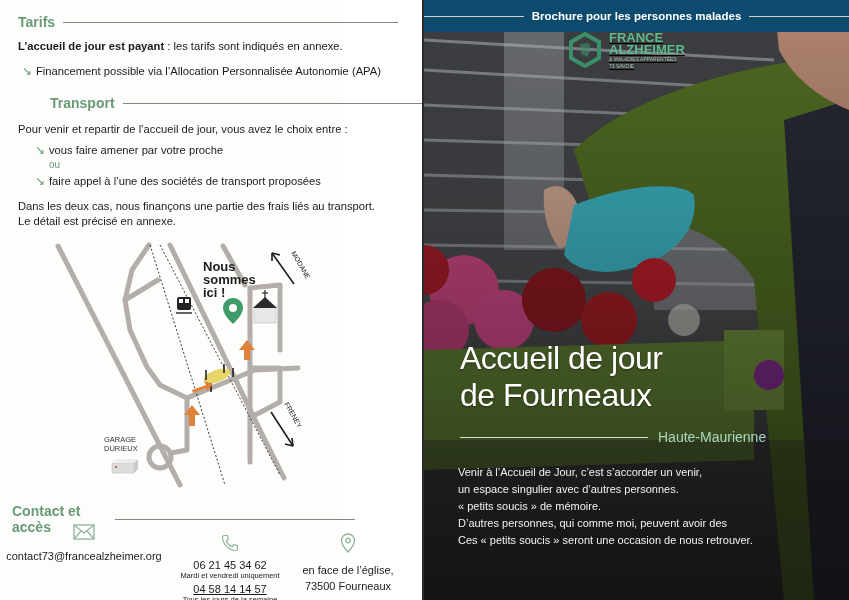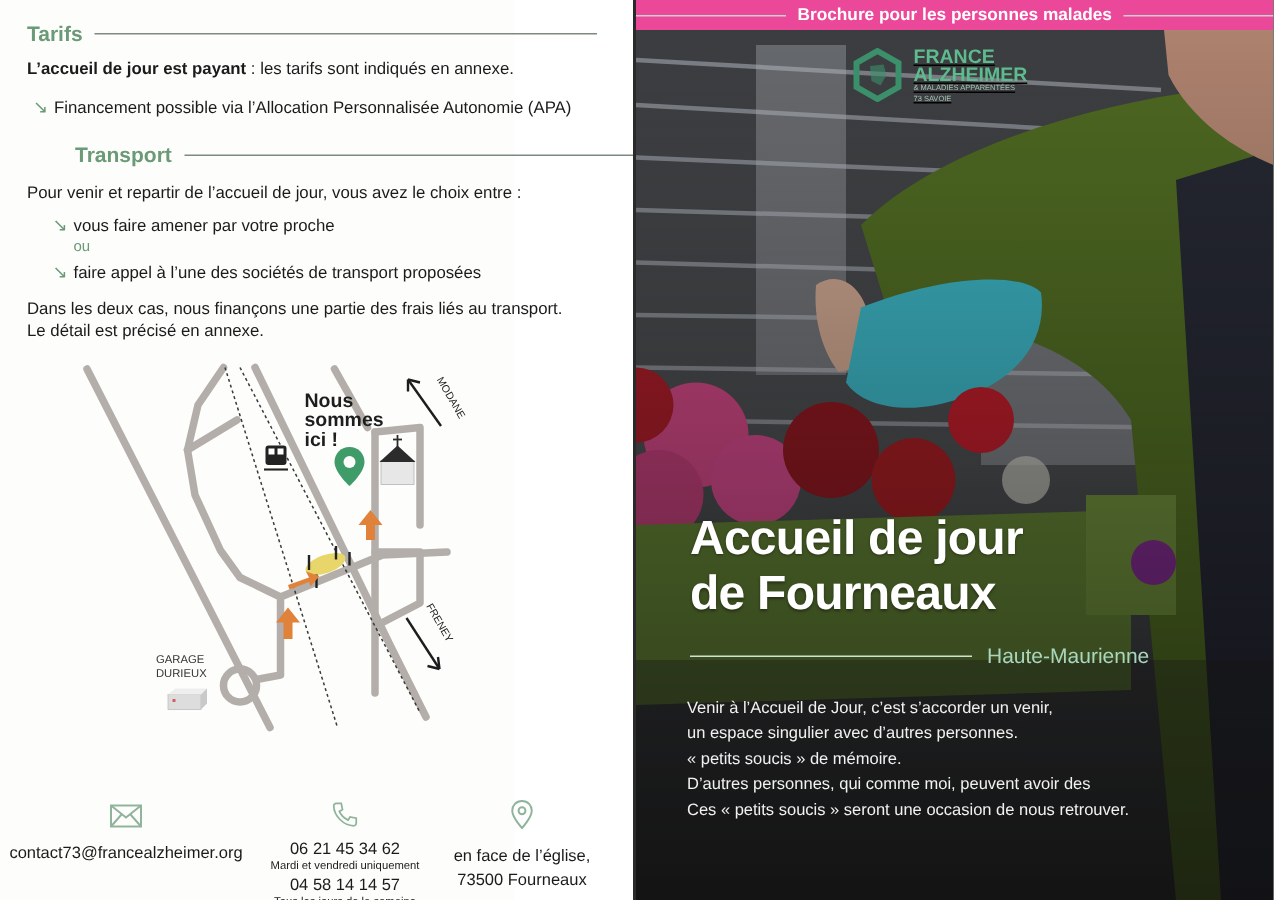--- a/index.html
+++ b/index.html
@@ -12,27 +12,27 @@
   .txt{position:absolute;font-size:11.2px;color:#1b1b1b;white-space:nowrap;text-align:right;}
   .bold{font-weight:bold;}
   .arrow{color:#6a9a76;font-size:12px;display:inline-block;width:14px;margin-right:4px;}
   .ou{position:absolute;font-size:10px;color:#6a9a76;}
   .map{position:absolute;left:50px;top:240px;}
   .contact-col{position:absolute;text-align:center;color:#1b1b1b;}
   .ct-main{font-size:11px;white-space:nowrap;}
   .ct-small{font-size:7.5px;white-space:nowrap;line-height:9px;}
   
   .photo{position:absolute;left:0;top:0;width:425px;height:600px;}
-  .topbar{position:absolute;left:0;top:0;width:425px;height:20px;background:#ec4899;display:flex;align-items:center;gap:8px;}
+  .topbar{position:absolute;left:0;top:0;width:425px;height:32px;background:#0c4a6e;display:flex;align-items:center;gap:8px;}
   .topbar .ln{height:1px;background:#cfcfcf;flex:1;}
   .topbar .t{color:#fff;font-weight:bold;font-size:11.5px;white-space:nowrap;}
   .logo{position:absolute;left:143px;top:32px;display:flex;gap:6px;align-items:flex-start;text-decoration:underline;}
   .logo-text{color:#5dbb8e;font-weight:bold;font-size:13px;line-height:12px;}
   .logo-sub{color:#a7c4b5;font-size:5px;font-weight:normal;line-height:7px;}
-  .title{position:absolute;left:36px;top:340px;color:#fff;font-weight:bold;font-size:32px;line-height:37px;letter-spacing:-0.5px;text-shadow:0 1px 2px rgba(0,0,0,.4);}
+  .title{position:absolute;left:36px;top:340px;color:#fff;font-weight:normal;font-size:32px;line-height:37px;letter-spacing:-0.5px;text-shadow:0 1px 2px rgba(0,0,0,.4);}
   .region{position:absolute;left:36px;top:429px;display:flex;align-items:center;gap:10px;}
   .region .ln{width:188px;height:1px;background:#cde3d5;}
   .region .t{color:#a9d6be;font-size:14px;}
   .intro{position:absolute;left:34px;top:464px;color:#f1f1f1;font-size:11px;line-height:17px;}
 </style>
 </head>
 <body>
 
 <div class="left">
 
@@ -138,36 +138,40 @@
       <text x="54" y="211" font-family="Liberation Sans, sans-serif" font-size="7.5" fill="#333">DURIEUX</text>
       <g transform="translate(62 219)">
         <rect x="0" y="4" width="22" height="10" fill="#ddd" stroke="#bbb" stroke-width="0.5"></rect>
         <path d="M0 4 L5 0 L26 0 L22 4 Z" fill="#eee"></path>
         <path d="M22 4 L26 0 L26 10 L22 14 Z" fill="#c9c9c9"></path>
         <rect x="3" y="7" width="2" height="2" fill="#d06060"></rect>
       </g>
     </svg>
   </div>
 
-
-  <div class="contact-col" style="left:6px;top:536px;width:156px;">
+  <div class="sec-title" style="top:503px;left:12px;">
+    <span>Contact et accès</span>
+    <div class="sec-line" style="width:283px;"></div>
+  </div>
+
+  <div class="contact-col" style="left:6px;top:524px;width:156px;">
     <svg width="22" height="16" viewBox="0 0 22 16">
       <rect x="1" y="1" width="20" height="14" fill="none" stroke="#8fb39b" stroke-width="1.3"></rect>
       <path d="M1 1 L11 9 L21 1 M1 15 L8 7 M21 15 L14 7" fill="none" stroke="#8fb39b" stroke-width="1.3"></path>
     </svg>
     <div class="ct-main" style="margin-top:6px;">contact73@francealzheimer.org</div>
   </div>
 
   <div class="contact-col" style="left:160px;top:533px;width:140px;">
     <svg width="20" height="20" viewBox="0 0 24 24">
       <path d="M5 3 L9 3 L10 8 L7.5 9.5 C8.5 12 11.5 15 14.5 16.5 L16 14 L21 15 L21 19 C21 20 20 21 19 21 C11 21 3 13 3 5 C3 4 4 3 5 3 Z" fill="none" stroke="#8fb39b" stroke-width="1.4"></path>
     </svg>
     <div class="ct-main" style="margin-top:2px;">06 21 45 34 62</div>
     <div class="ct-small">Mardi et vendredi uniquement</div>
-    <div class="ct-main" style="margin-top:3px;">04 58 14 14 57</div>
+    <div class="ct-main" style="margin-top:3px;text-decoration:underline;">04 58 14 14 57</div>
     <div class="ct-small">Tous les jours de la semaine</div>
   </div>
 
   <div class="contact-col" style="left:292px;top:533px;width:112px;">
     <svg width="16" height="20" viewBox="0 0 16 20">
       <path d="M8 1 C4 1 1.5 4 1.5 7.5 C1.5 12 8 19 8 19 C8 19 14.5 12 14.5 7.5 C14.5 4 12 1 8 1 Z" fill="none" stroke="#8fb39b" stroke-width="1.3"></path>
       <circle cx="8" cy="7.5" r="2.3" fill="none" stroke="#8fb39b" stroke-width="1.3"></circle>
     </svg>
     <div class="ct-main" style="margin-top:5px;line-height:16px;">en face de l’église,</div>
     <div class="ct-main" style="line-height:16px;">73500 Fourneaux</div>

